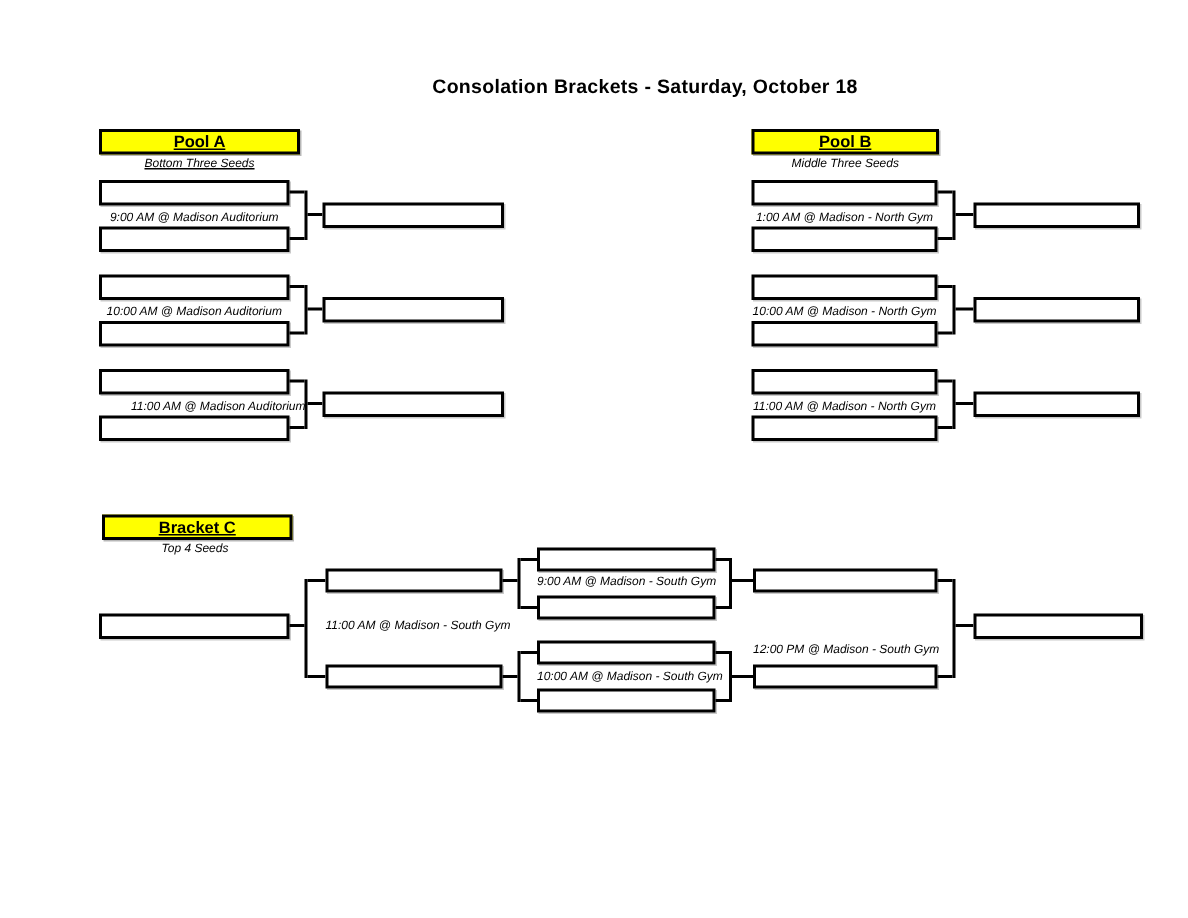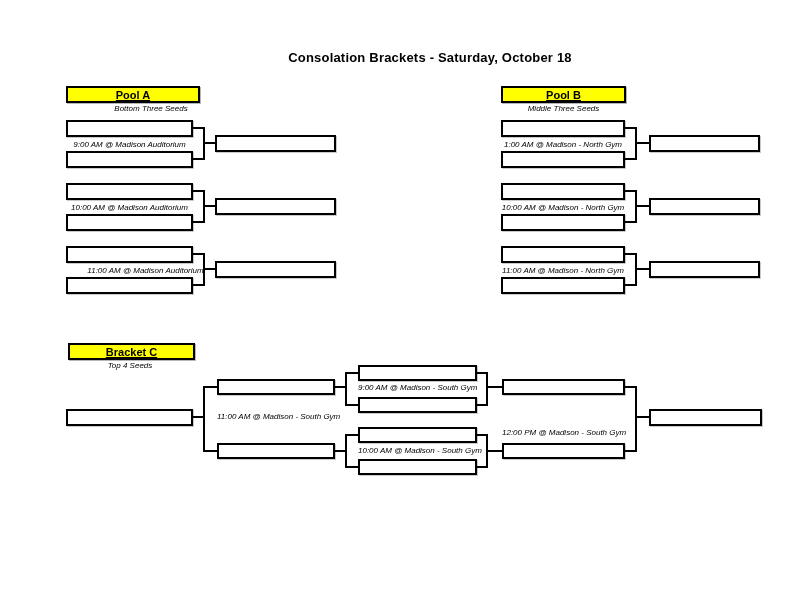--- a/index.html
+++ b/index.html
@@ -32,21 +32,21 @@
   }
 </style>
 </head>
 <body>
 
 <div id="page">
 
   <div class="title">Consolation Brackets - Saturday, October 18</div>
 
   <div class="hdr" style="left:66px;top:86px;width:134px;">Pool A</div>
-  <div class="subtitle" style="left:84px;top:104px;width:134px;">Bottom Three Seeds</div>
+  <div class="subtitle" style="left:66px;top:104px;width:134px;text-decoration:underline;">Bottom Three Seeds</div>
 
   <div class="box" style="left:66px;top:120px;width:127px;"></div>
   <div class="gametext" style="left:66px;top:140px;width:127px;">9:00 AM @ Madison Auditorium</div>
   <div class="box" style="left:66px;top:151px;width:127px;"></div>
   <div class="line" style="left:193px;top:127px;width:10px;height:2px;"></div>
   <div class="line" style="left:203px;top:127px;width:2px;height:33px;"></div>
   <div class="line" style="left:193px;top:158px;width:10px;height:2px;"></div>
   <div class="line" style="left:205px;top:142px;width:10px;height:2px;"></div>
   <div class="box" style="left:215px;top:135px;width:121px;"></div>
 

